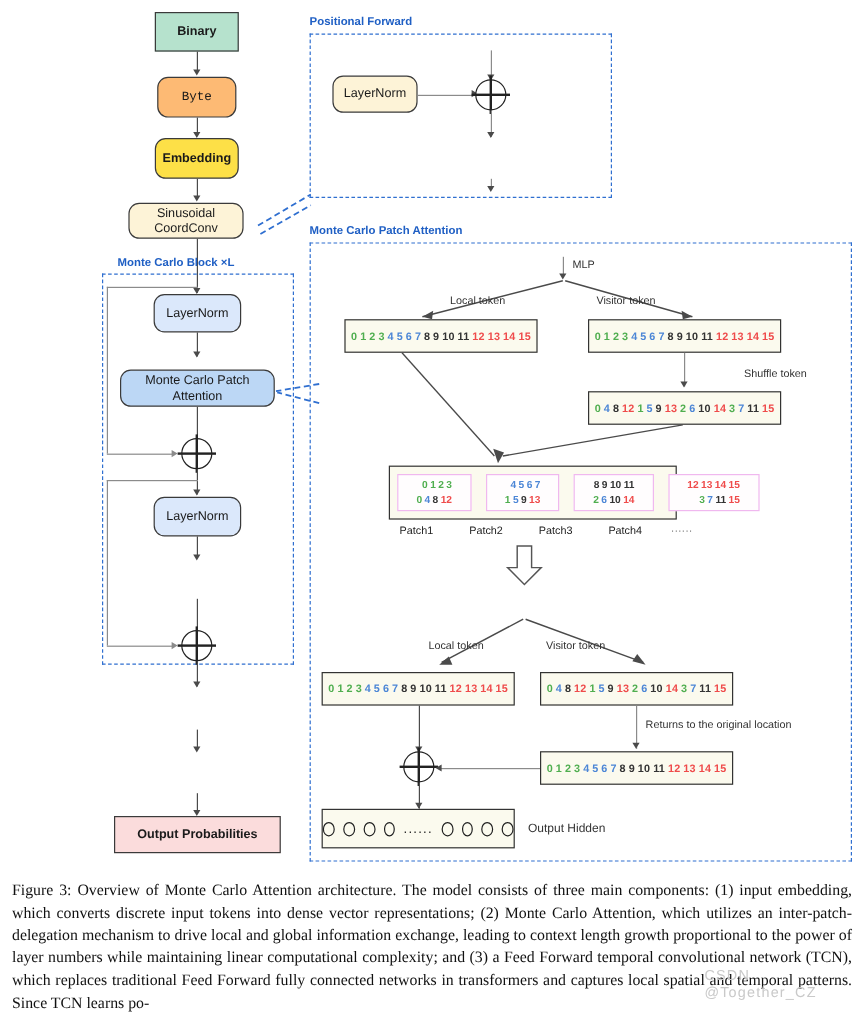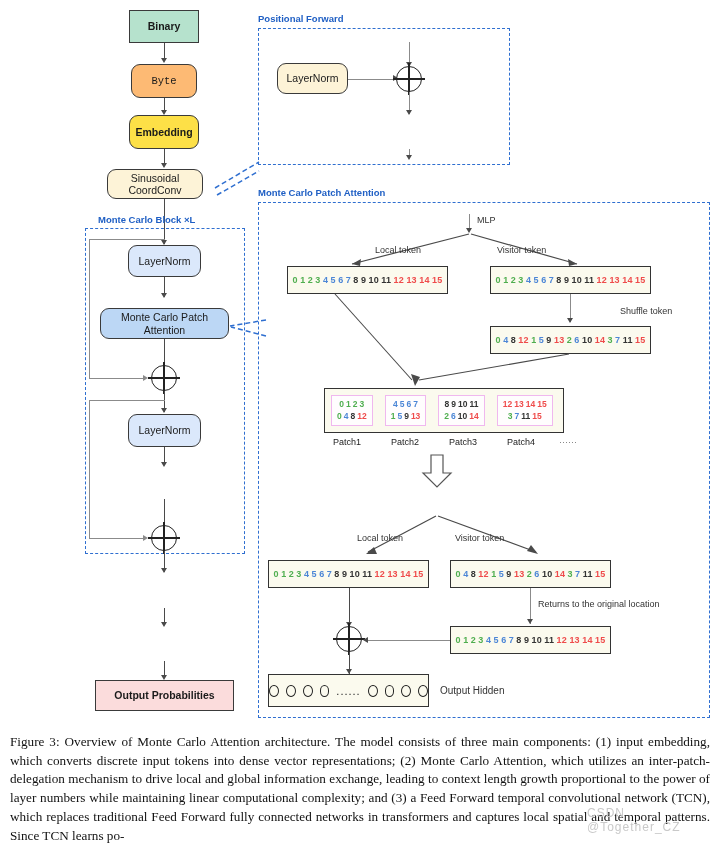--- a/index.html
+++ b/index.html
@@ -127,23 +127,23 @@
   .patchwrap {
     position: absolute;
     border: 1.6px solid #333;
     background: #fbfaee;
     display: flex;
     align-items: center;
   }
   .patch {
     border: 1.2px solid #f0b8ef;
     background: #fffdfe;
-    padding: 3px 4px;
+    padding: 3px 14px;
     margin: 0 6px;
-    text-align: center;
+    text-align: right;
   }
   .patch div { font-size: 8.5px; line-height: 1.35; white-space: nowrap; font-weight: 600; }
   .patch div span { margin: 0 1px; }
   .patchlabel { position: absolute; font-size: 9px; color: #222; text-align: center; }
 
   
   .blockarrow { position: absolute; }
 
   
   .elabel {

